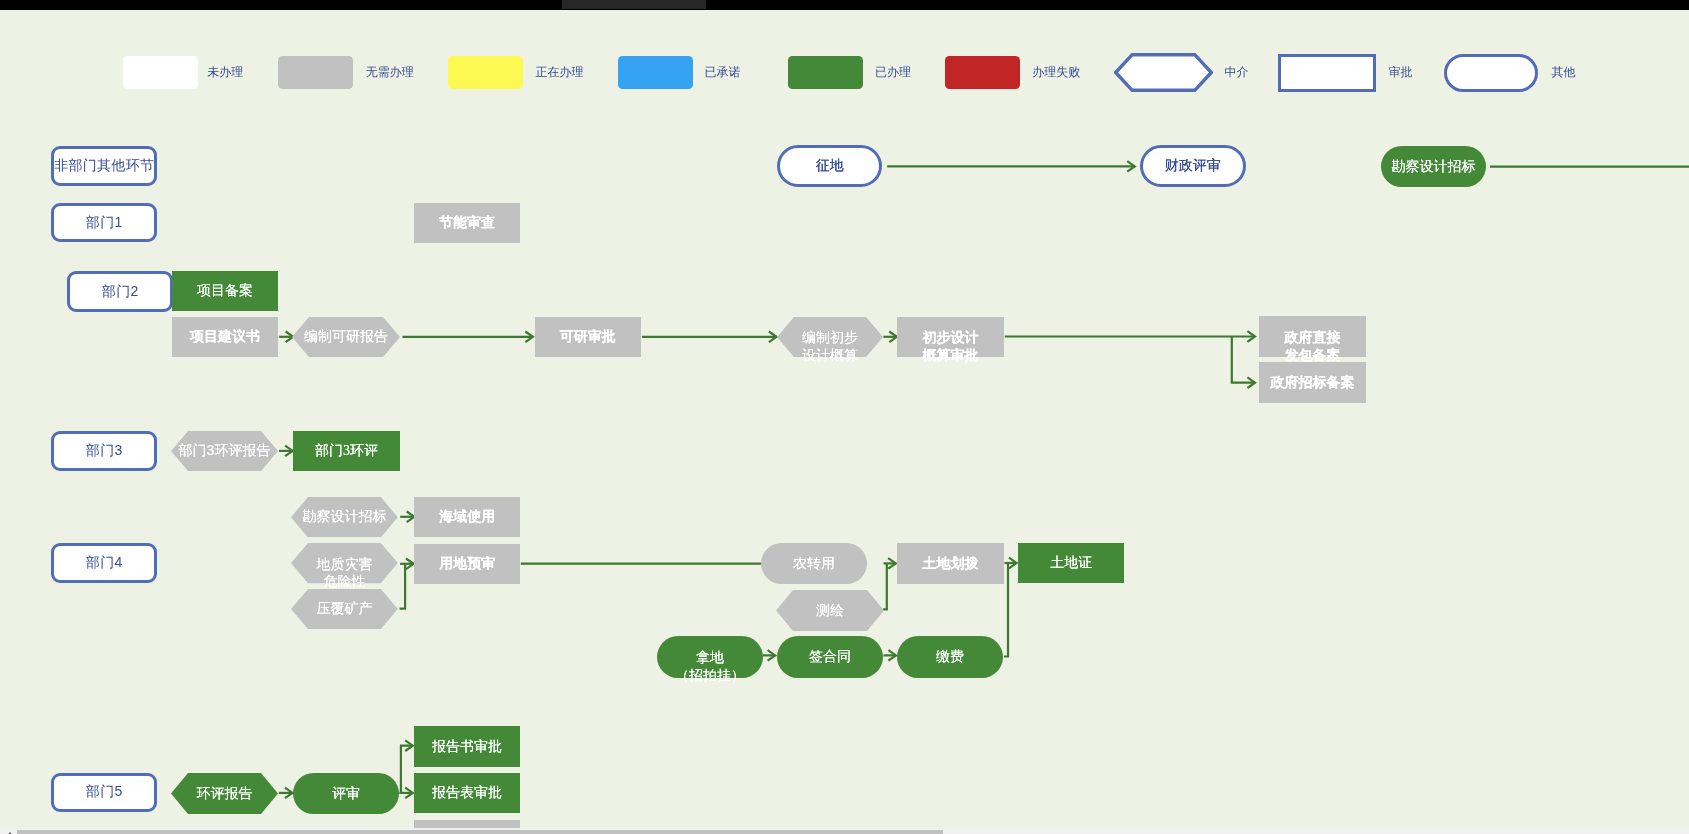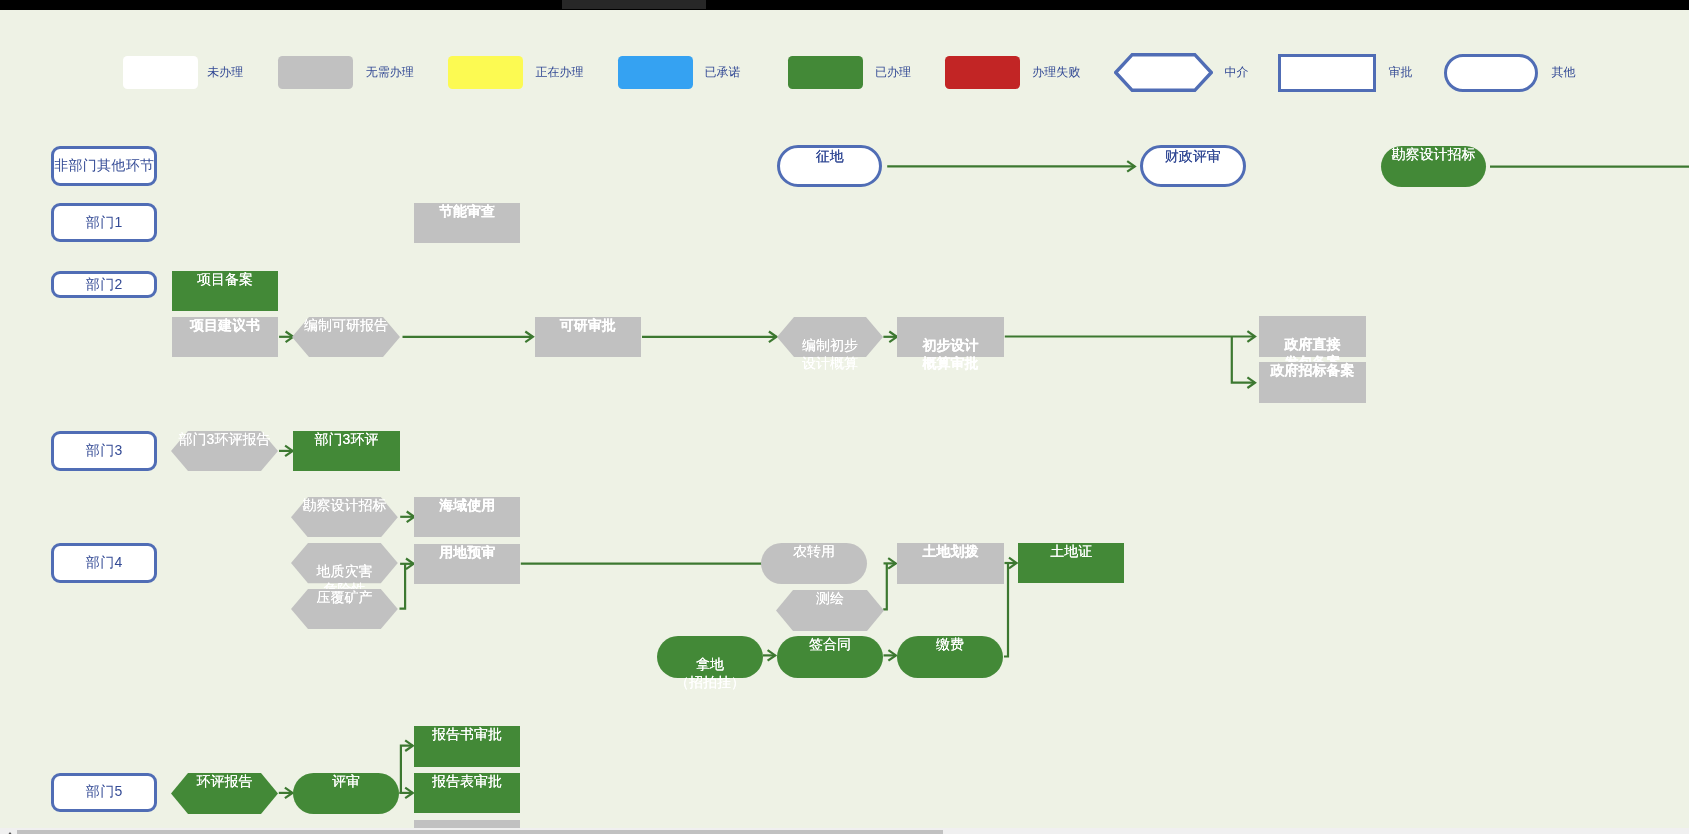--- a/index.html
+++ b/index.html
@@ -25,27 +25,27 @@
     position:absolute; box-sizing:border-box;
     background:#fff; border:3px solid #506db5; border-radius:9px;
     color:#334a95; font-size:14px;
     display:flex; align-items:center; justify-content:center;
     letter-spacing:0.3px; z-index:3;
   }
 
   
   .node {
     position:absolute; box-sizing:border-box;
-    display:flex; justify-content:center;
+    display:flex; align-items:center; justify-content:center;
     text-align:center; line-height:17.8px; color:#fff; font-size:14px;
     white-space:pre-line; z-index:3;
     text-shadow:0 0 0.35px currentColor;
   }
   .node.gray { background:#c1c1c1;font-weight:bold; }
-  .node.green { background:#438937; }
+  .node.green { background:#438937;font-family:Liberation Serif, serif; }
   .node.hex-gray, .node.hex-green { background:transparent; }
   .node.stadium-gray { background:#c1c1c1; border-radius:999px; }
   .node.stadium-green { background:#438937; border-radius:999px; }
   .node.outline-blue { background:#fff; border:3px solid #506db5; border-radius:999px; color:#334a95; }
   .node .hexbg { position:absolute; left:0; top:0; width:100%; height:100%; z-index:0; }
   .node .lbl { position:relative; z-index:1; }
   .node .lbl.two-line { padding-top:20px; }
 
   
   #edges { position:absolute; left:0; top:0; width:1689px; height:834px; pointer-events:none; z-index:2; }
@@ -172,21 +172,21 @@
     <div class="legend-lbl" style="left:1224.5px">中介</div>
     <div class="legend-sw outline" style="left:1278px"></div>
     <div class="legend-lbl" style="left:1388.4px">审批</div>
     <div class="legend-sw stadium" style="left:1443.7px"></div>
     <div class="legend-lbl" style="left:1551.4px">其他</div>
   </div>
 
   <div id="lane-layer">
     <div class="lane-box" style="left:51px;top:145.6px;width:106.4px;height:40.5px">非部门其他环节</div>
     <div class="lane-box" style="left:51px;top:202.7px;width:106.4px;height:39.8px">部门1</div>
-    <div class="lane-box" style="left:51px;top:271.3px;width:106.4px;height:27px">部门2</div>
+    <div class="lane-box" style="left:67px;top:271.3px;width:106.4px;height:41px">部门2</div>
     <div class="lane-box" style="left:51px;top:430.8px;width:106.4px;height:39.8px">部门3</div>
     <div class="lane-box" style="left:51px;top:543.1px;width:106.4px;height:39.8px">部门4</div>
     <div class="lane-box" style="left:51px;top:772.5px;width:106.4px;height:39.8px">部门5</div>
   </div>
 
   <div id="node-layer">
     <div class="node outline-blue" style="left:777.3px;top:145.4px;width:104.7px;height:41.2px"><span class="lbl">征地</span></div>
     <div class="node outline-blue" style="left:1140px;top:145.4px;width:105.7px;height:41.2px"><span class="lbl">财政评审</span></div>
     <div class="node stadium-green" style="left:1380.8px;top:146px;width:105.4px;height:41px"><span class="lbl">勘察设计招标</span></div>
     <div class="node gray" style="left:413.7px;top:202.5px;width:106.8px;height:40.7px"><span class="lbl">节能审查</span></div>

